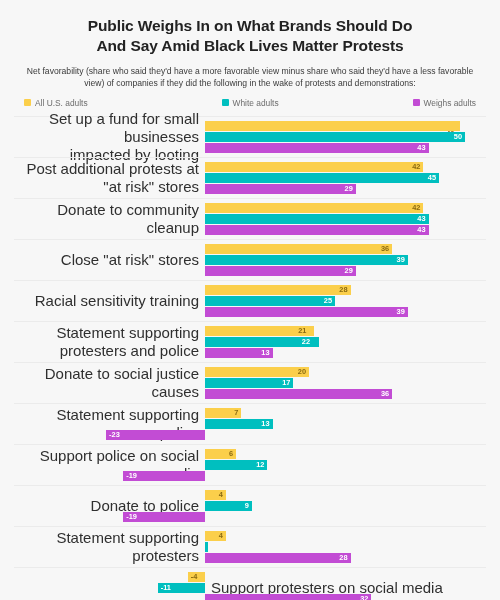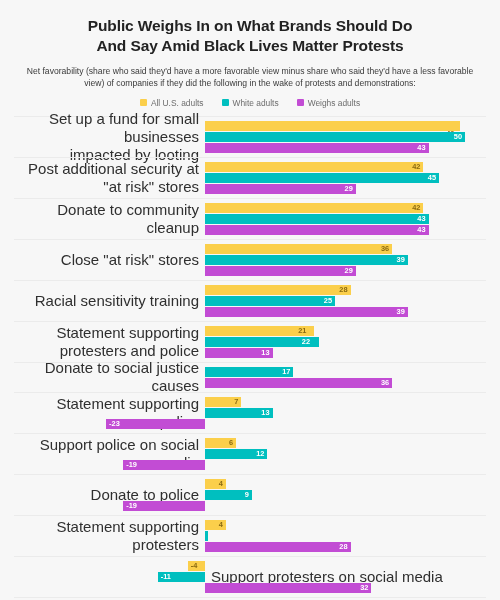--- a/index.html
+++ b/index.html
@@ -27,22 +27,22 @@
   }
   .title .l2{display:block;}
   .subtitle{
     margin:9px auto 0 auto;
     font-size:8.6px;line-height:1.45;color:#3a3a3a;
     max-width:452px;text-align:center;
   }
 
   
   .legend{
-    display:flex;justify-content:center;align-items:center;
-    gap:18px;margin-top:8px;
+    display:flex;justify-content:space-between;align-items:center;
+    gap:8px;margin-top:8px;
   }
   .legend-item{display:flex;align-items:center;gap:4px;}
   .legend-swatch{width:7px;height:7px;display:inline-block;border-radius:1px;}
   .legend-label{font-size:8.4px;color:#6d6d6d;}
 
   
   .chart{
     position:relative;
     flex:1 1 auto;
     margin:8px 14px 0 14px;
@@ -119,21 +119,21 @@
               <div class="bar" style="background: rgb(0, 191, 191); left: 191px; width: 260px;"></div>
               <div class="bar-value v-in-right" style="left: 435px; width: 13px; text-align: right;">50</div>
             </div>
             <div class="bar-track">
               <div class="bar" style="background: rgb(194, 76, 212); left: 191px; width: 223.6px;"></div>
               <div class="bar-value v-in-right" style="left: 398.6px; width: 13px; text-align: right;">43</div>
             </div>
           </div>
         </div>
         <div class="row">
-          <div class="row-label left" style="right: 287px; left: 0px;">Post additional security at
+          <div class="row-label left" style="right: 287px; left: 0px;">Post additional protests at
 "at risk" stores</div>
           <div class="bars">
             <div class="bar-track">
               <div class="bar" style="background: rgb(251, 207, 75); left: 191px; width: 218.4px;"></div>
               <div class="bar-value v-dark" style="left: 393.4px; width: 13px; text-align: right;">42</div>
             </div>
             <div class="bar-track">
               <div class="bar" style="background: rgb(0, 191, 191); left: 191px; width: 234px;"></div>
               <div class="bar-value v-in-right" style="left: 409px; width: 13px; text-align: right;">45</div>
             </div>
@@ -209,20 +209,24 @@
             <div class="bar-track">
               <div class="bar" style="background: rgb(194, 76, 212); left: 191px; width: 67.6px;"></div>
               <div class="bar-value v-in-right" style="left: 242.6px; width: 13px; text-align: right;">13</div>
             </div>
           </div>
         </div>
         <div class="row">
           <div class="row-label left" style="right: 287px; left: 0px;">Donate to social justice causes</div>
           <div class="bars">
             <div class="bar-track">
+              <div class="bar" style="background: rgb(251, 207, 75); left: 191px; width: 104px;"></div>
+              <div class="bar-value v-dark" style="left: 279px; width: 13px; text-align: right;">20</div>
+            </div>
+            <div class="bar-track">
               <div class="bar" style="background: rgb(0, 191, 191); left: 191px; width: 88.4px;"></div>
               <div class="bar-value v-in-right" style="left: 263.4px; width: 13px; text-align: right;">17</div>
             </div>
             <div class="bar-track">
               <div class="bar" style="background: rgb(194, 76, 212); left: 191px; width: 187.2px;"></div>
               <div class="bar-value v-in-right" style="left: 362.2px; width: 13px; text-align: right;">36</div>
             </div>
           </div>
         </div>
         <div class="row">

